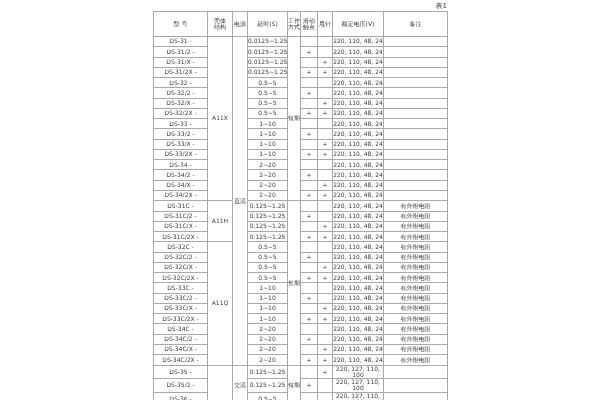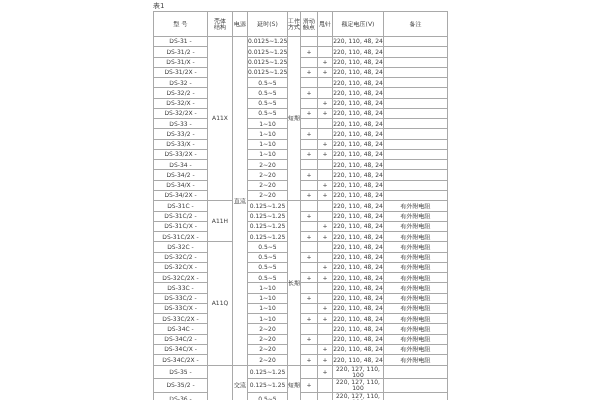--- a/index.html
+++ b/index.html
@@ -1,21 +1,21 @@
 <!DOCTYPE html>
 <html><head>
 <meta charset="utf-8">
 <style>
   html,body{margin:0;padding:0;background:#ffffff;}
   #canvas{
     position:relative;width:600px;height:400px;background:#ffffff;overflow:hidden;
     font-family:"DejaVu Sans","Liberation Sans",sans-serif;color:#3c3c3c;
   }
   #table-number{
-    position:absolute;top:1px;left:153px;width:294px;text-align:left;
+    position:absolute;top:1px;left:153px;width:294px;text-align:right;
     font-size:7px;color:#3c3c3c;
   }
   #spec-table{
     position:absolute;top:11px;left:153px;width:294px;
     border-collapse:collapse;table-layout:fixed;
   }
   #spec-table th,#spec-table td{
     border:1px solid #a9a9a9;padding:0;margin:0;
     font-weight:normal;vertical-align:middle;text-align:center;
     line-height:1.05;overflow:hidden;box-sizing:border-box;

